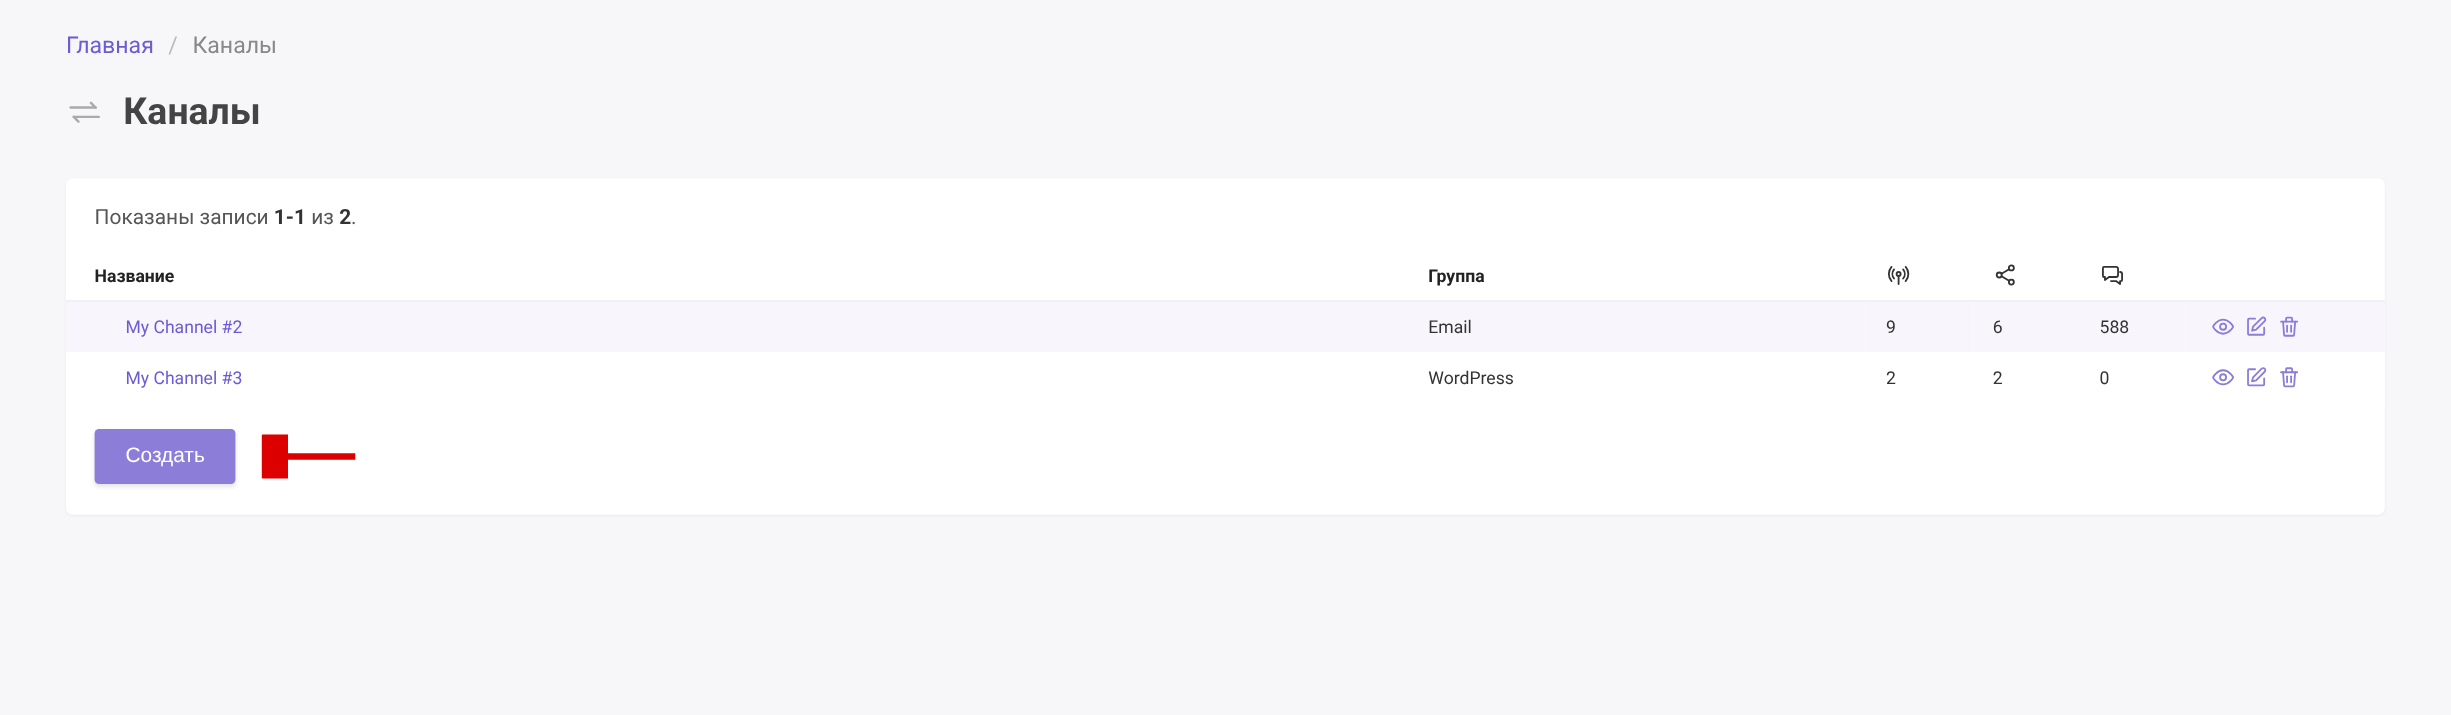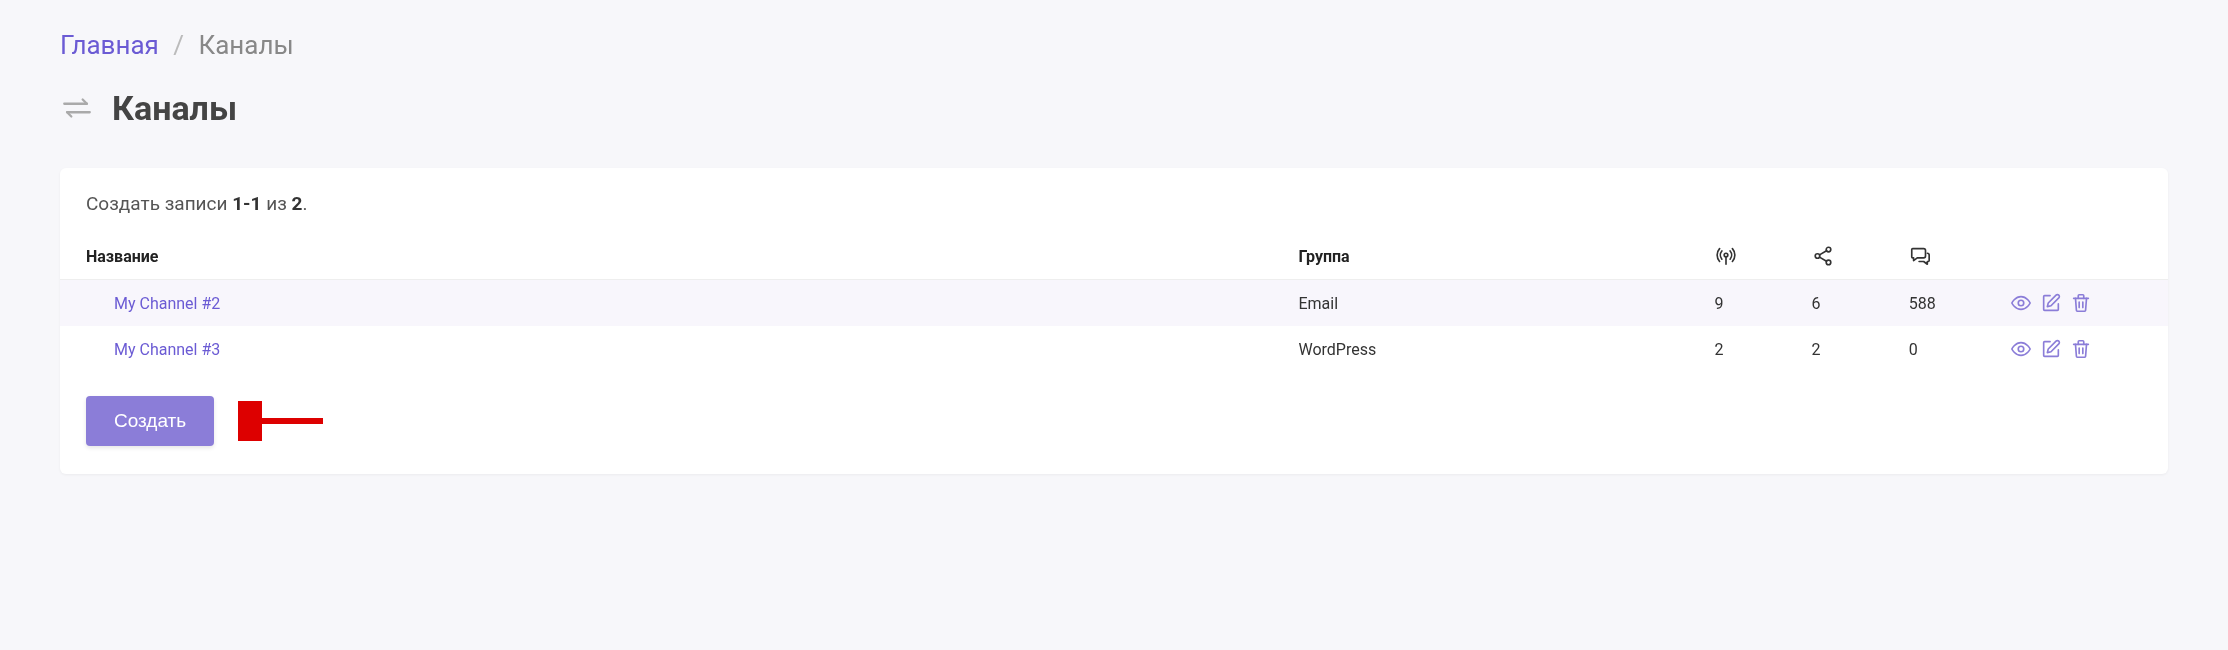--- a/index.html
+++ b/index.html
@@ -7,21 +7,21 @@
     font-family: -apple-system, BlinkMacSystemFont, "Segoe UI", Roboto, "Helvetica Neue", Arial, sans-serif;
     background: #f7f7fa;
     color: #333;
     font-size: 18px;
   }
   .page {
     width: 2228px;
     padding: 30px 60px;
   }
   .breadcrumb {
-    font-size: 26px;
+    font-size: 21px;
     margin-bottom: 28px;
     color: #888;
   }
   .breadcrumb a {
     color: #6b5bd4;
     text-decoration: none;
   }
   .breadcrumb .sep {
     margin: 0 8px;
     color: #bbb;
@@ -135,21 +135,21 @@
         <path d="M21 15H5"></path>
           <path d="M5 15l3 3"></path>
       </svg>
     </span>
     <h1 class="page-title">Каналы</h1>
   </div>
 
   <div class="card">
 
     <div class="summary">
-      <span>Создать записи </span><span class="bold">1-1</span><span> из </span><span class="bold">2</span><span>.</span>
+      <span>Показаны записи </span><span class="bold">1-1</span><span> из </span><span class="bold">2</span><span>.</span>
     </div>
 
     <table class="grid">
       <thead>
         <tr>
           <th class="col-name">Название</th>
           <th class="col-group">Группа</th>
           <th class="col-icon">
             <span>
               <svg viewBox="0 0 24 24" fill="none" stroke="currentColor" stroke-width="1.8" stroke-linecap="round" stroke-linejoin="round">

